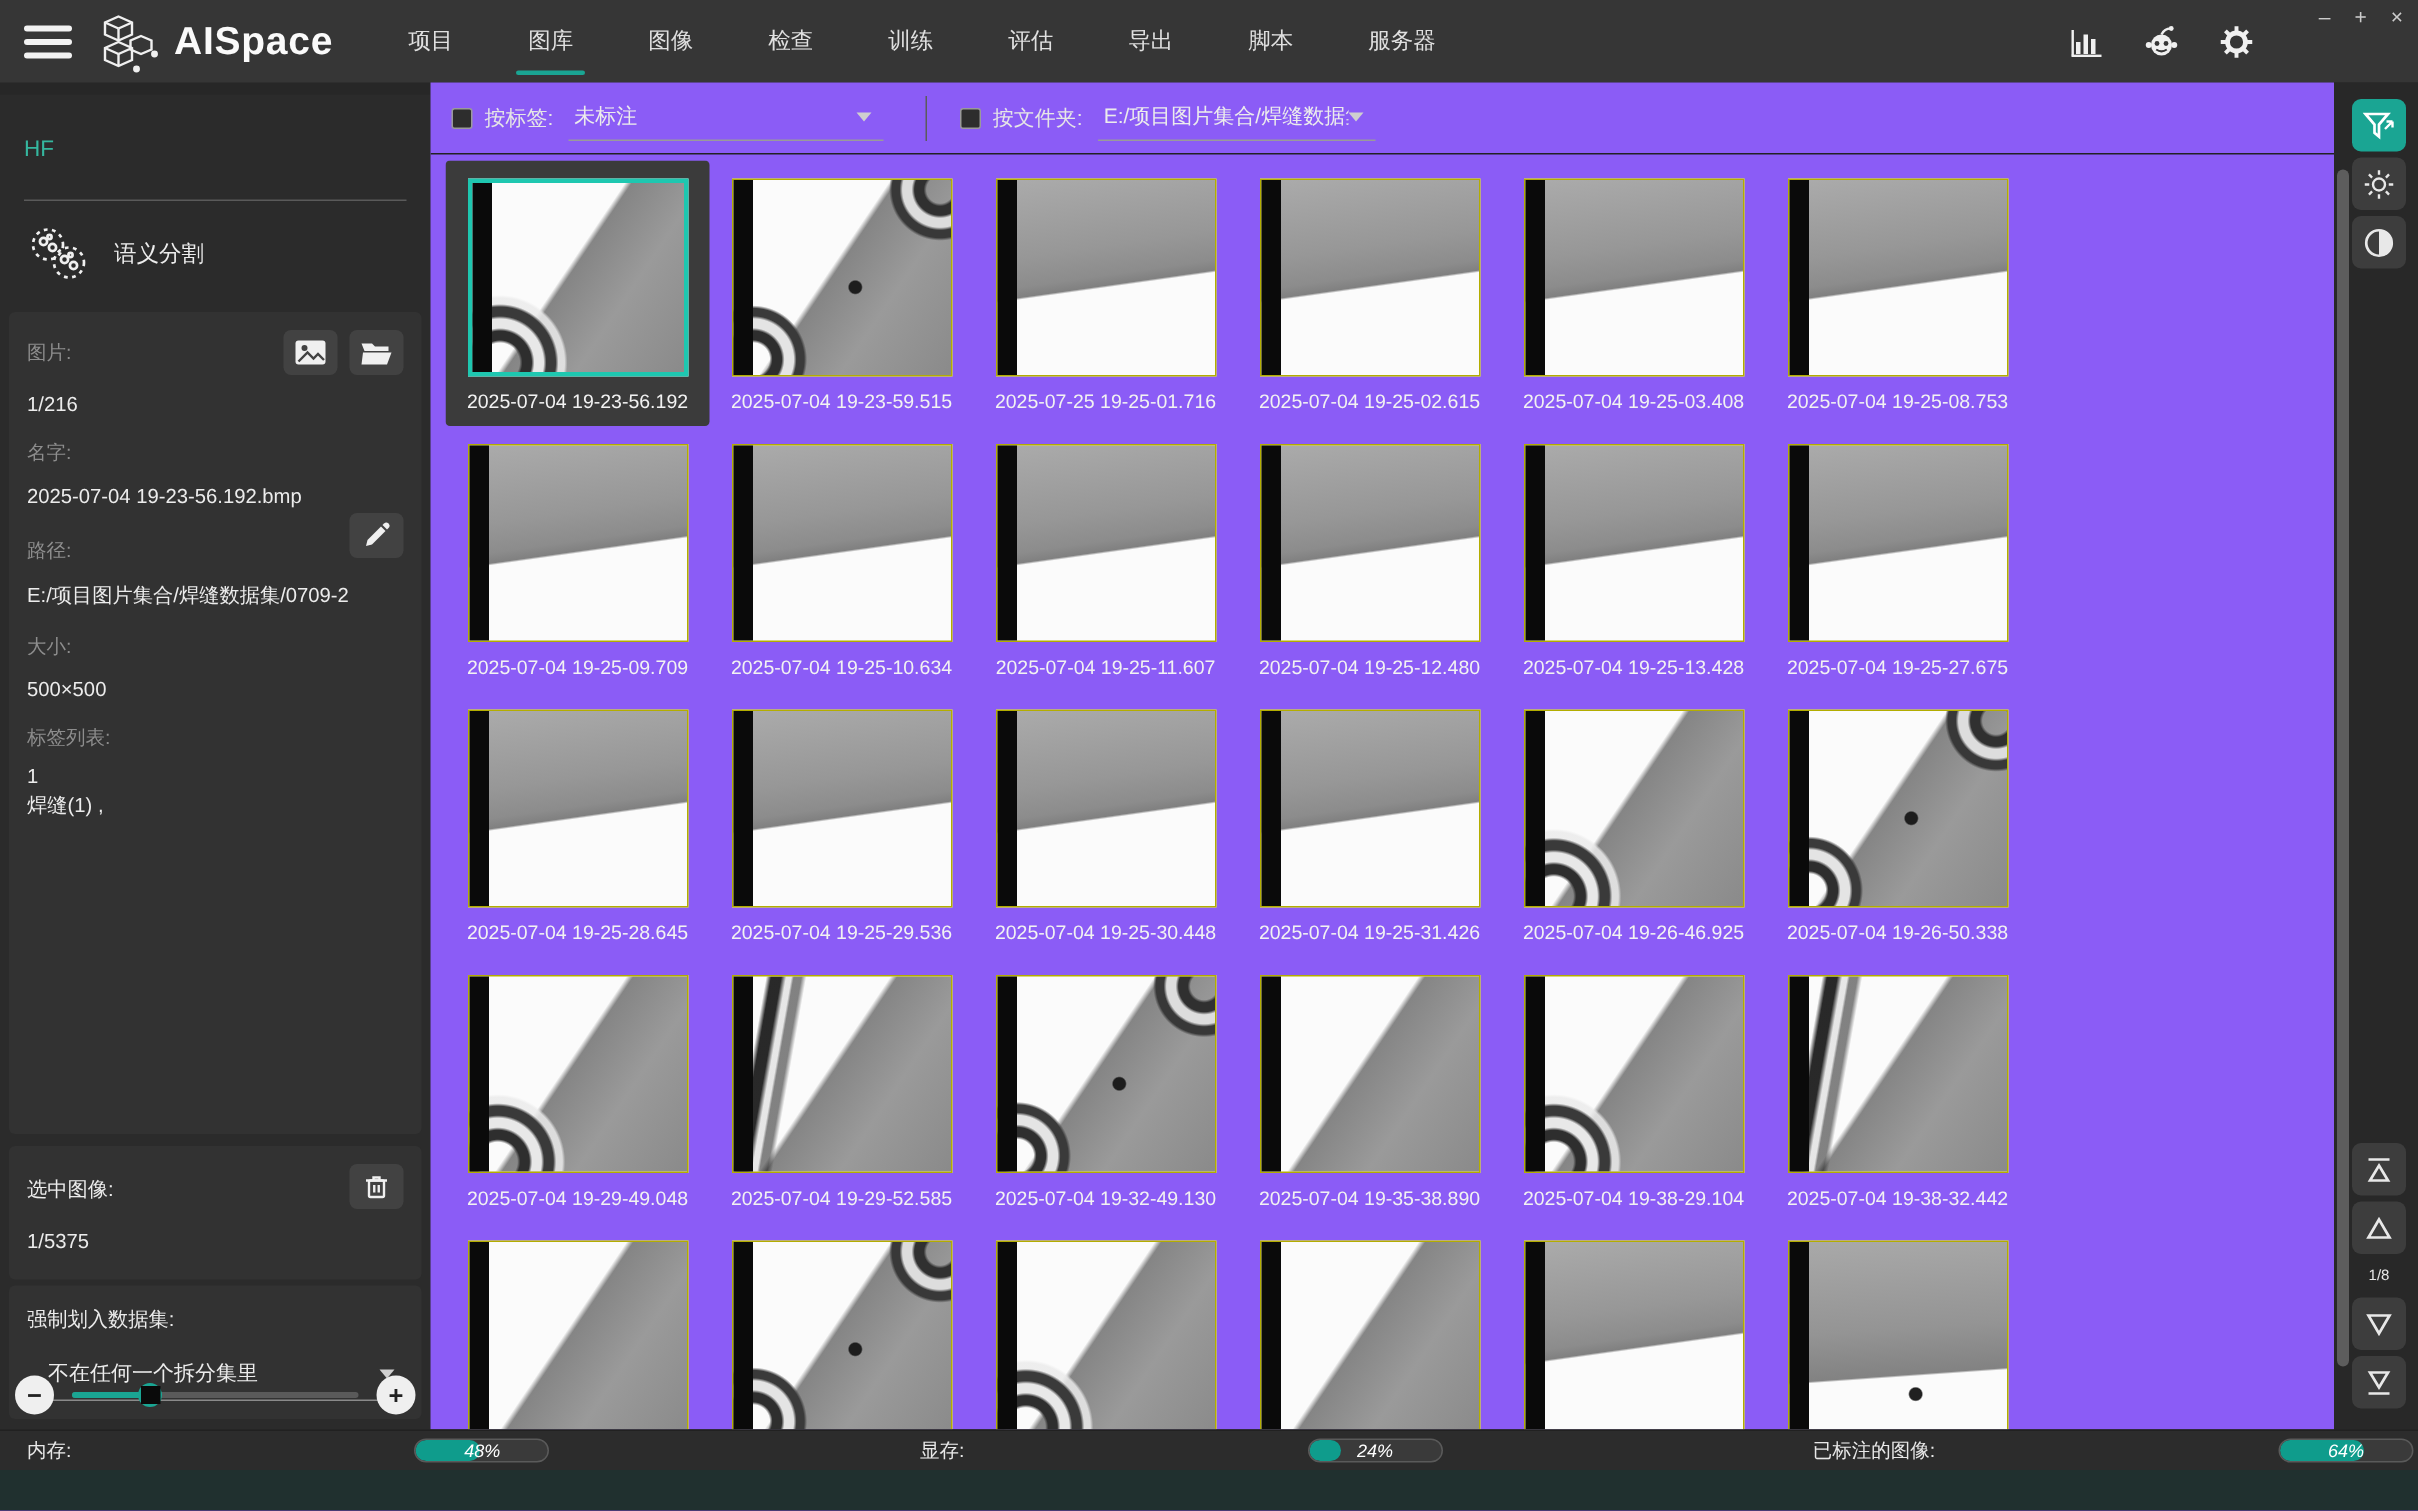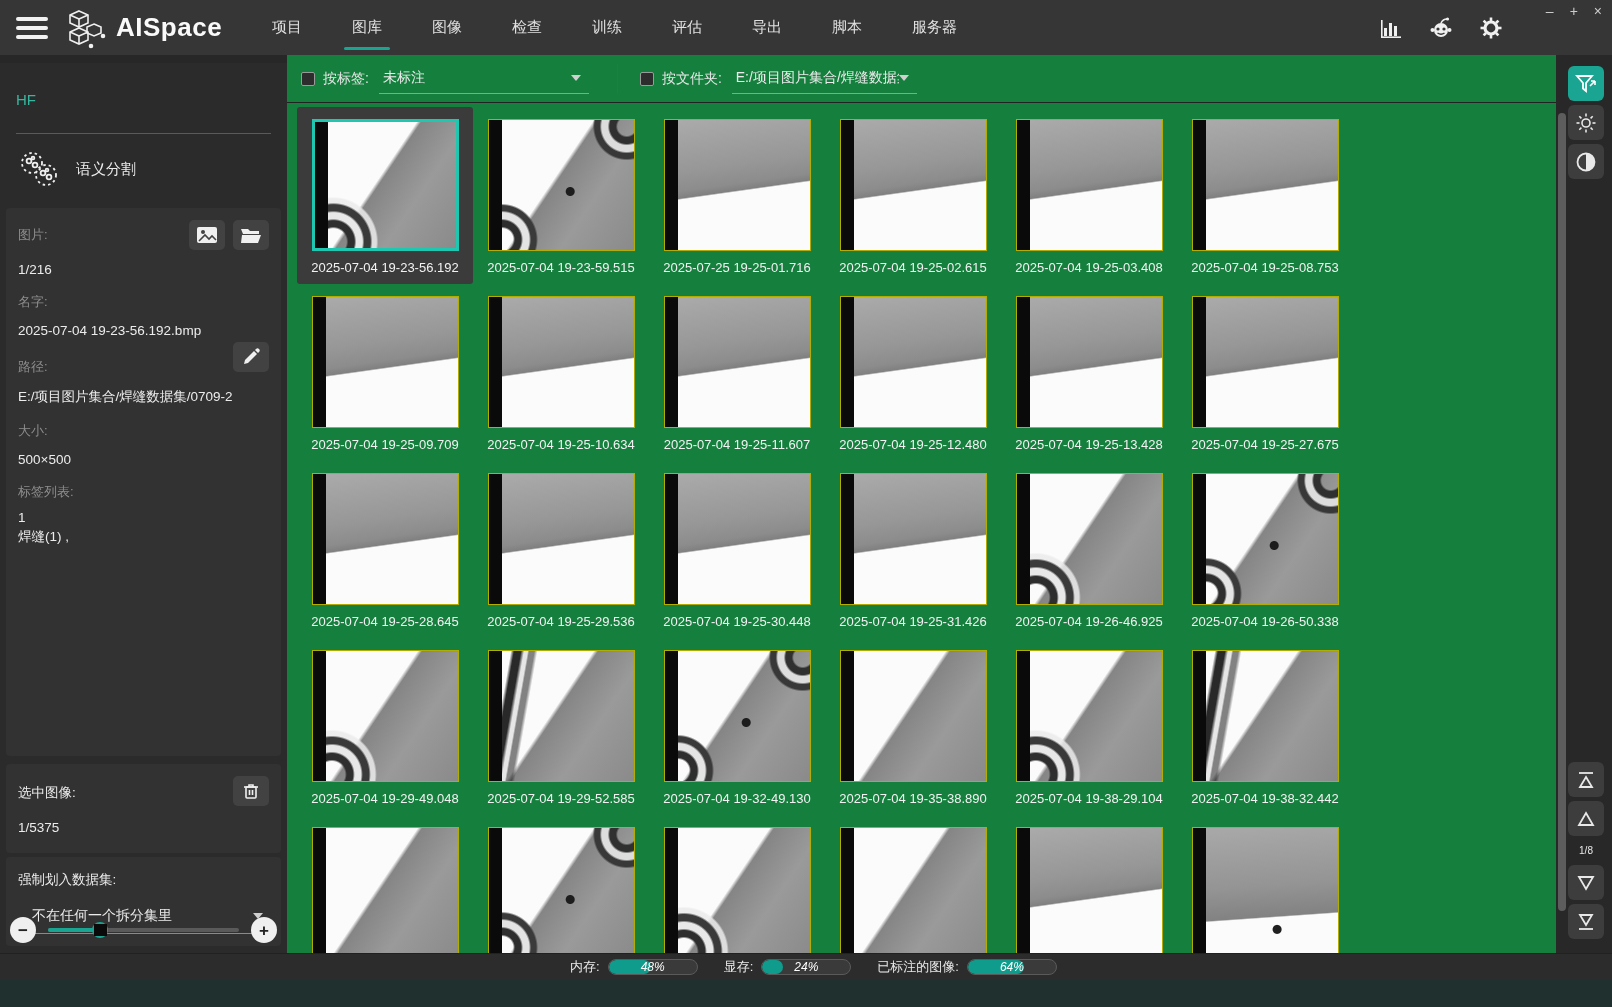--- a/index.html
+++ b/index.html
@@ -47,21 +47,21 @@
   .dd-value { font-size:14px; color:#ececec; }
   .chev { width:0; height:0; border-left:5px solid transparent; border-right:5px solid transparent; border-top:6px solid #cfcfcf; }
   .zoom-row { position:absolute; bottom:10px; left:10px; right:10px; display:flex; align-items:center; gap:12px; }
   .round-btn { width:26px; height:26px; border-radius:50%; background:#efefef; color:#222; border:none; font-size:17px; font-weight:bold; line-height:1; cursor:pointer; flex:0 0 auto; }
   .slider { position:relative; flex:1; height:26px; cursor:pointer; }
   .slider .track { position:absolute; top:11px; left:0; right:0; height:4px; background:#5a5a5a; border-radius:2px; }
   .slider .fill { position:absolute; top:11px; left:0; height:4px; background:var(--accent); border-radius:2px; }
   .slider .thumb { position:absolute; top:5px; width:16px; height:16px; border-radius:50%; background:#e8e8e8; border:2px solid var(--accent); }
 
   
-  .main { position:absolute; top:55px; left:287px; right:56px; bottom:54px; background:#15803d; overflow:hidden; }
+  .main { position:absolute; top:55px; left:287px; right:56px; bottom:54px; background:#8b5cf6; overflow:hidden; }
   .filterbar { display:flex; align-items:center; height:48px; padding-left:14px; border-bottom:1px solid #222; }
   .checkbox { width:14px; height:14px; border:1px solid #9a9a9a; border-radius:2px; background:#2d2d2d; margin-right:8px; cursor:pointer; flex:0 0 auto; }
   .fb-label { font-size:14px; color:#e6e6e6; margin-right:10px; }
   .dropdown { display:flex; align-items:center; justify-content:space-between; border-bottom:1px solid #9a9a9a; padding:6px 8px 6px 4px; cursor:pointer; }
   .dropdown .val { font-size:14px; color:#ececec; white-space:nowrap; overflow:hidden; }
   .dd-tag { width:210px; }
   .dd-folder { width:185px; }
   .vsep { width:1px; height:30px; background:#5b5b5b; margin:0 22px 0 28px; }
 
   .gallery { position:absolute; top:52px; left:10px; right:0; bottom:0; display:grid; grid-template-columns:repeat(6,176px); grid-auto-rows:177px; overflow:hidden; }
@@ -96,21 +96,21 @@
   .rail { position:absolute; top:55px; right:0; width:56px; bottom:54px; background:#282828; }
   .scrollbar { position:absolute; left:1px; top:0; bottom:0; width:10px; }
   .scrollbar .sthumb { position:absolute; left:1px; width:8px; top:58px; height:798px; background:#5d5d5d; border-radius:4px; }
   .rail-btn { width:36px; height:35px; background:#3d3d3d; border:none; border-radius:6px; display:flex; align-items:center; justify-content:center; cursor:pointer; }
   .rail-btn.active { background:var(--accent); }
   .rail-top { position:absolute; top:11px; right:8px; display:flex; flex-direction:column; gap:4px; }
   .rail-bottom { position:absolute; bottom:14px; right:8px; display:flex; flex-direction:column; gap:4px; align-items:center; }
   .page-ind { font-size:10px; color:#e8e8e8; padding:5px 0; }
 
   
-  .statusbar { position:absolute; left:0; right:0; bottom:27px; height:27px; background:#2c2c2c; border-top:1px solid #212121; display:flex; align-items:center; justify-content:center; gap:8px; padding-right:3px; }
+  .statusbar { position:absolute; left:0; right:0; bottom:27px; height:27px; background:#2c2c2c; border-top:1px solid #212121; display:flex; align-items:center; justify-content:space-between; gap:8px; padding-right:3px; }
   .sb-label { font-size:13px; color:#e8e8e8; margin-left:18px; }
   .pbar { position:relative; width:90px; height:16px; background:#3a3a3a; border:1px solid #5a5a5a; border-radius:8px; overflow:hidden; }
   .pbar .fill { position:absolute; left:0; top:0; bottom:0; background:#0f9c8c; border-radius:8px; }
   .pbar .ptext { position:absolute; inset:0; display:flex; align-items:center; justify-content:center; font-size:12px; color:#ffffff;font-style:italic; }
   .bottomstrip { position:absolute; left:0; right:0; bottom:0; height:27px; background:#20302f; }
 </style>
 </head>
 <body>
 
 <div class="titlebar">

